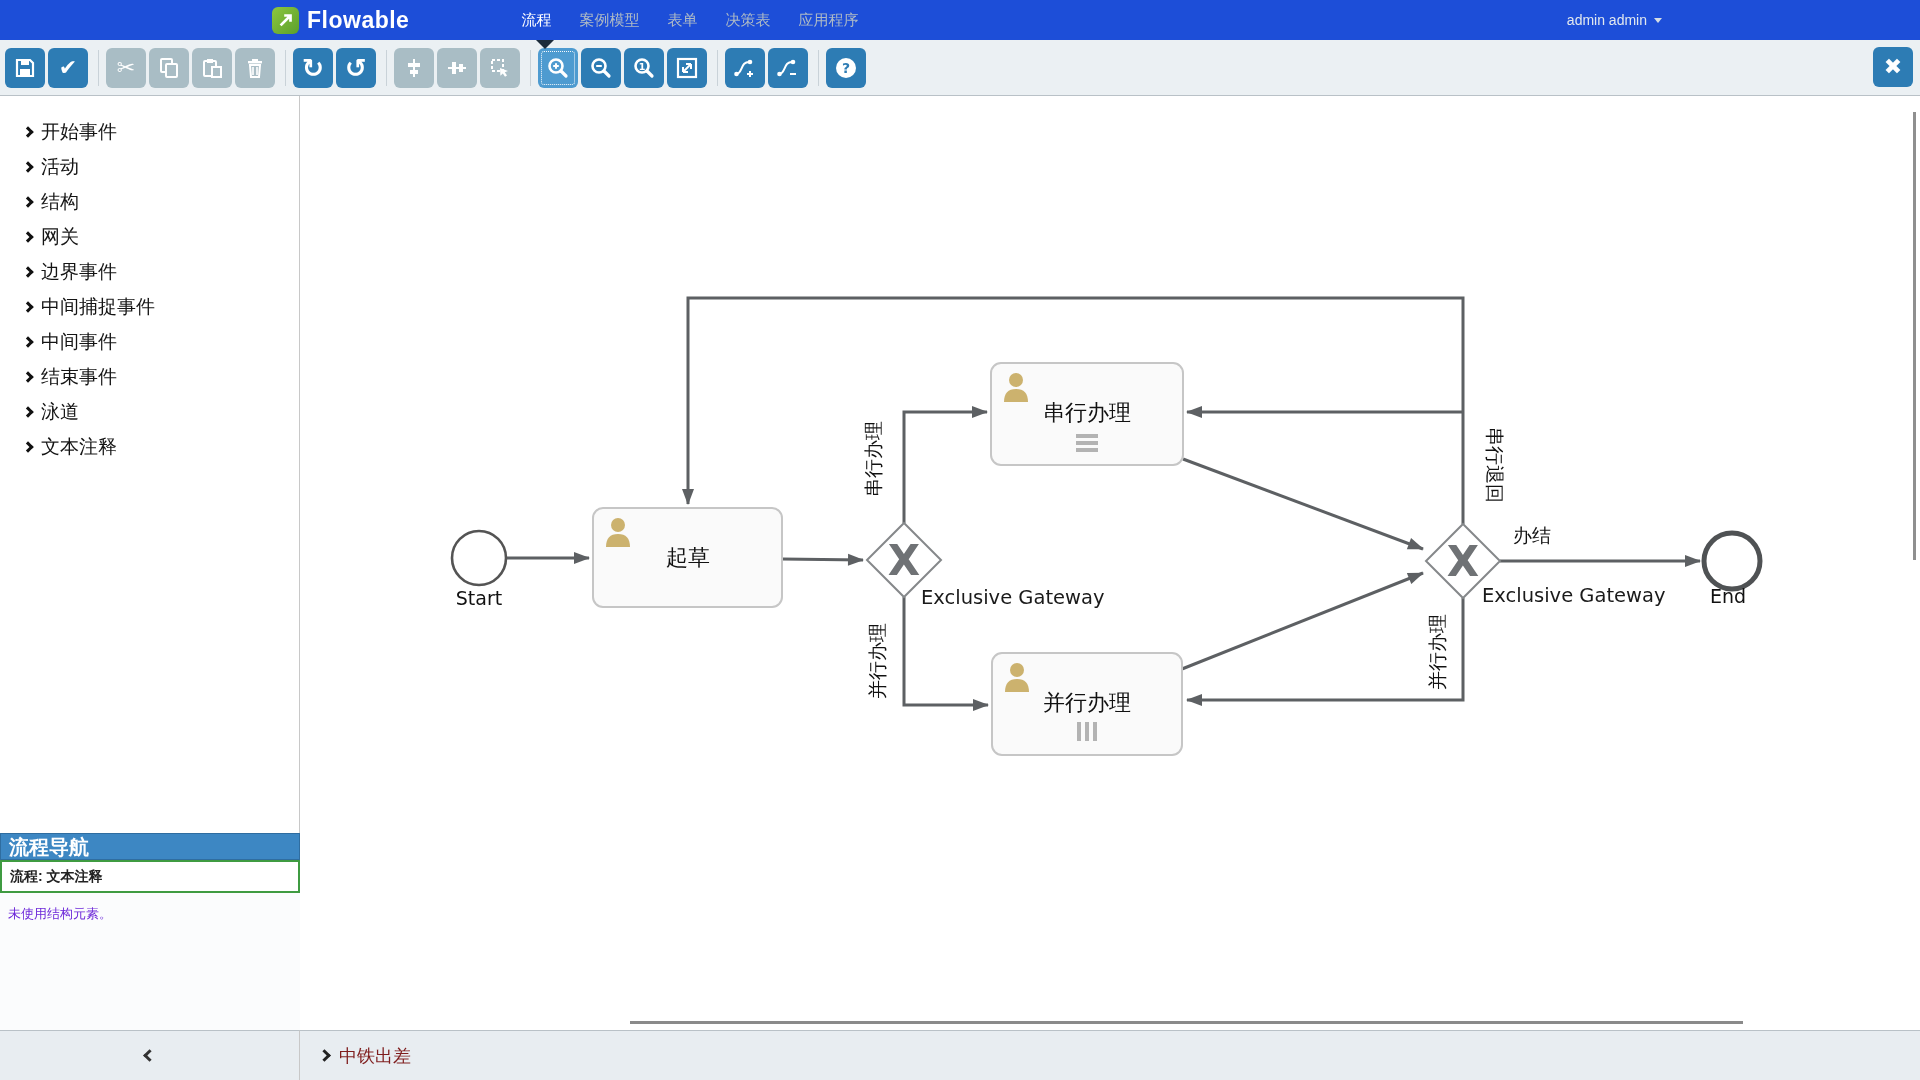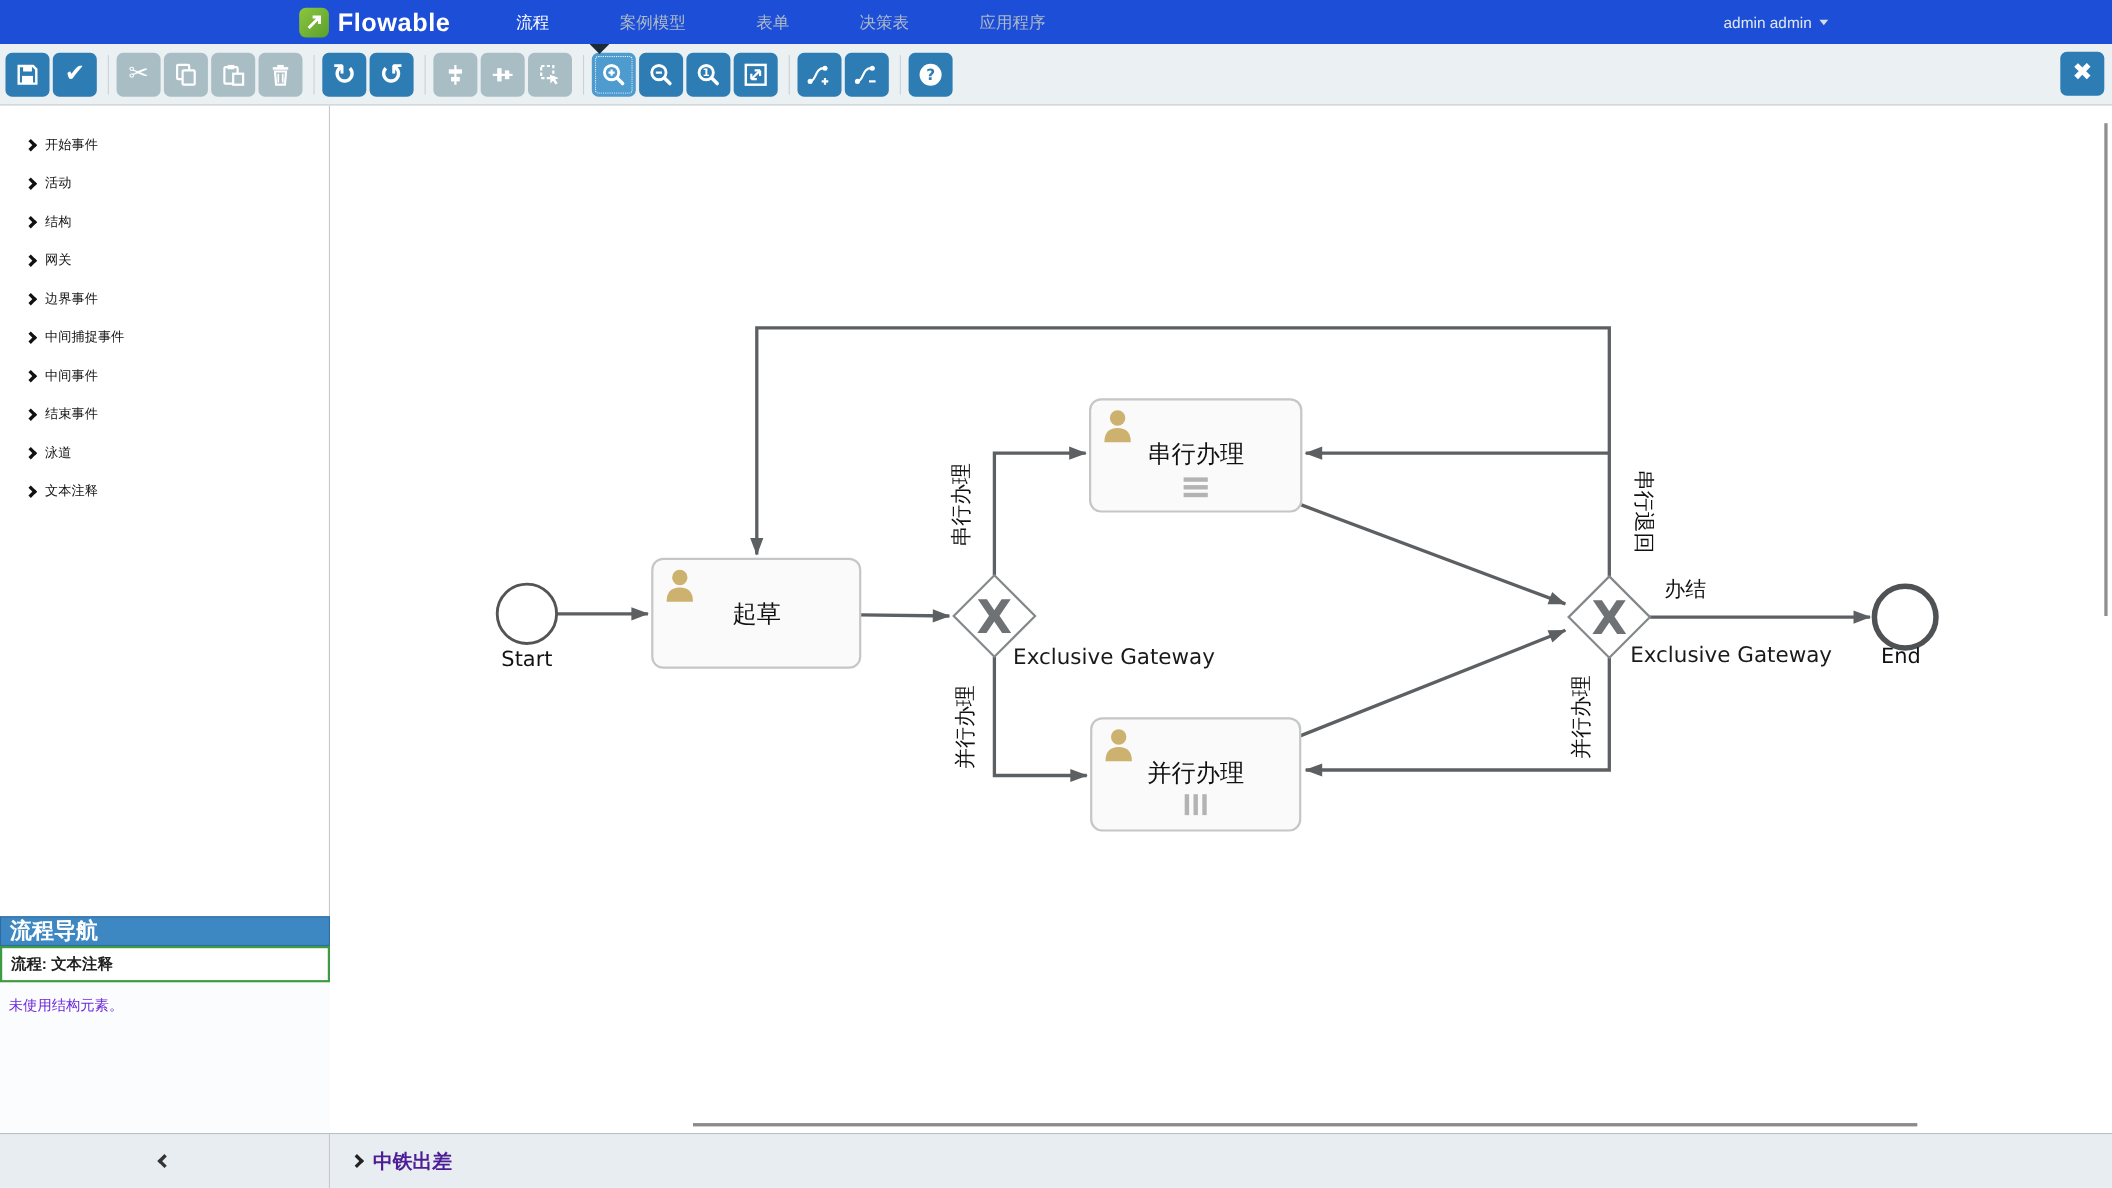--- a/index.html
+++ b/index.html
@@ -14,21 +14,21 @@
     position:absolute; left:0; top:0; width:1920px; height:40px;
     background:#1d4ed8; display:flex; align-items:center; color:#fff;
   }
   .brand { margin-left:272px; display:flex; align-items:center; gap:8px; }
   .logo-icon {
     width:27px; height:27px; border-radius:6px;
     background:linear-gradient(135deg,#8dc63f,#5ba02c);
     display:flex; align-items:center; justify-content:center;
   }
   .brand-text { font-size:23px; font-weight:bold; letter-spacing:.5px; color:#fff; }
-  .tabs { margin-left:60px; display:flex; gap:64px; height:40px; align-items:center; }
+  .tabs { margin-left:112px; display:flex; gap:28px; height:40px; align-items:center; }
   .tab { font-size:15px; color:#aebac5; cursor:pointer; white-space:nowrap; }
   .tab.active { color:#ffffff; }
   .tab-pointer {
     position:absolute; left:536px; top:40px; width:0; height:0;
     border-left:9px solid transparent; border-right:9px solid transparent;
     border-top:9px solid #1b2b3a; z-index:5;
   }
   .user-menu { margin-left:auto; margin-right:258px; display:flex; align-items:center; gap:7px; font-size:14px; color:#e2e8ee; cursor:pointer; }
   .caret-down { width:0; height:0; border-left:4px solid transparent; border-right:4px solid transparent; border-top:5px solid #d6dde3; }
 
@@ -51,21 +51,21 @@
   .tb-close { position:absolute; right:4px; top:7px; }
 
   
   .sidebar {
     position:absolute; left:0; top:96px; width:300px; height:934px;
     background:#ffffff; border-right:1px solid #c8c8c8;
   }
   .palette { list-style:none; margin:0; padding:18px 0 0 0; }
   .palette li {
     height:35px; display:flex; align-items:center; gap:9px;
-    padding-left:24px; font-size:12px; color:#141414; cursor:pointer;
+    padding-left:24px; font-size:19px; color:#141414; cursor:pointer;
   }
   .chev-r {
     width:8px; height:8px; border-top:3px solid #111; border-right:3px solid #111;
     transform:rotate(45deg); display:inline-block; flex:0 0 auto;
   }
   .navpanel { position:absolute; left:0; top:737px; width:300px; bottom:0; background:#fbfcfd; }
   .navpanel-header {
     background:#3d87c3; color:#fff; font-size:20px; font-weight:bold;
     height:27px; line-height:27px; padding-left:8px; border:1px solid #2f6da0;
   }
@@ -88,21 +88,21 @@
   .hscroll { position:absolute; left:330px; top:925px; width:1113px; height:3px; background:#8a8a8a; }
   .vscroll { position:absolute; left:1613px; top:16px; width:3px; height:448px; background:#8f8f8f; }
 
   
   .bottombar {
     position:absolute; left:300px; top:1030px; width:1620px; height:50px;
     background:#e8edf1; border-top:1px solid #b9c1c7;
     display:flex; align-items:center; gap:10px; padding-left:20px;
   }
   .bottombar .chev-r { width:9px; height:9px; border-width:3px; border-color:#222; }
-  .bottom-title { font-size:18px; font-weight:bold; color:#4c1d95; }
+  .bottom-title { font-size:18px; font-weight:normal; color:#7f1d1d; }
 
   svg text { font-family:"DejaVu Sans","Liberation Sans",sans-serif; }
 </style>
 </head>
 <body>
 
 <div class="navbar">
   <div class="brand">
     <span class="logo-icon">
       <svg width="18" height="18" viewBox="0 0 20 20">

